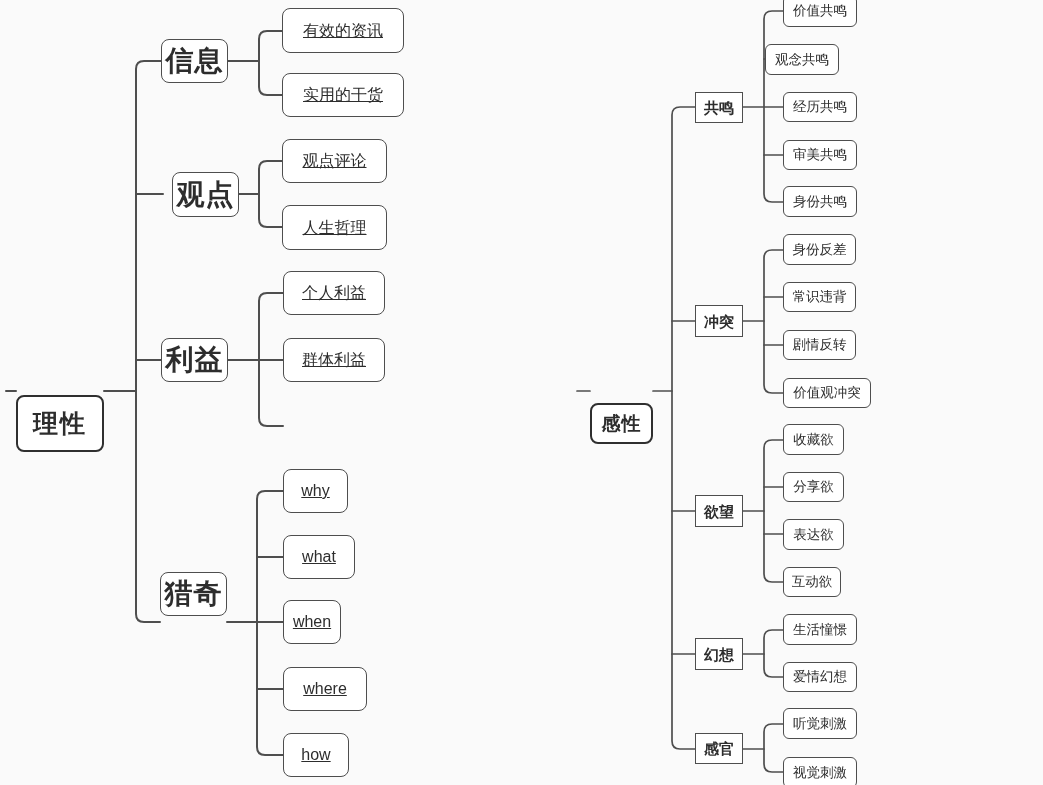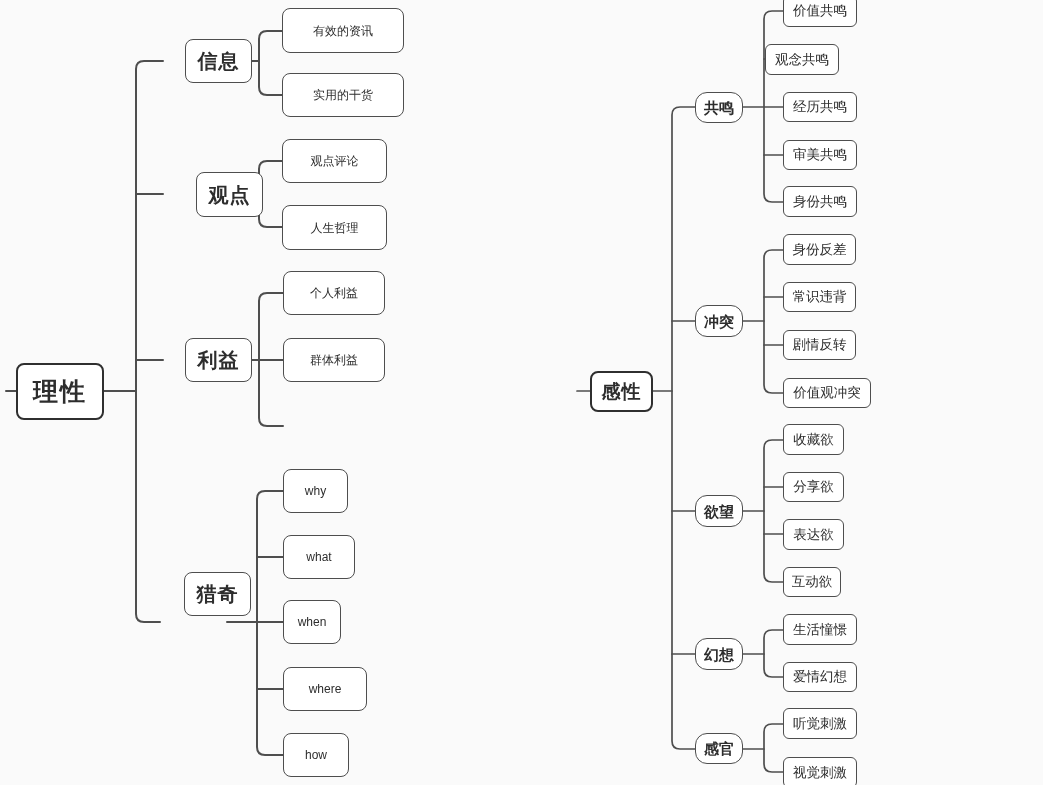--- a/index.html
+++ b/index.html
@@ -11,26 +11,26 @@
   .connectors { position:absolute; left:0; top:0; }
   .connectors path { fill:none; stroke:#4e4e4e; stroke-linecap:round; }
   .t1g path { stroke-width:2; }
   .t2g path { stroke-width:1.7; }
   .node {
     position:absolute; box-sizing:border-box;
     display:flex; align-items:center; justify-content:center;
     background:#ffffff; border:1.6px solid #4e4e4e; border-radius:8px;
     color:#2d2d2d; white-space:nowrap; line-height:1;
   }
-  .root { border-width:2.6px; border-color:#2f2f2f; font-weight:bold; }
+  .root { border-width:2.6px; border-color:#2f2f2f; font-weight:bold;margin-top:32px; }
   .t1-root   { font-size:25px; letter-spacing:2px; }
-  .t1-branch { font-size:20px; font-weight:bold; letter-spacing:1px;margin-left:24px; }
-  .t1-leaf   { font-size:12px; }
+  .t1-branch { font-size:28px; font-weight:bold; letter-spacing:1px; }
+  .t1-leaf   { font-size:16px;text-decoration:underline; }
   .t2-root   { font-size:19px; letter-spacing:1px; }
-  .t2-branch { font-size:15px; font-weight:bold; border-radius:12px; }
+  .t2-branch { font-size:15px; font-weight:bold; border-radius:0; }
   .t2-leaf   { font-size:13.5px; border-radius:6px; }
 </style>
 </head>
 <body>
 
 <div class="canvas">
 
   <svg class="connectors" width="1043" height="785">
     <g class="t1g">
       <path d="M6 391 L16 391"></path>

